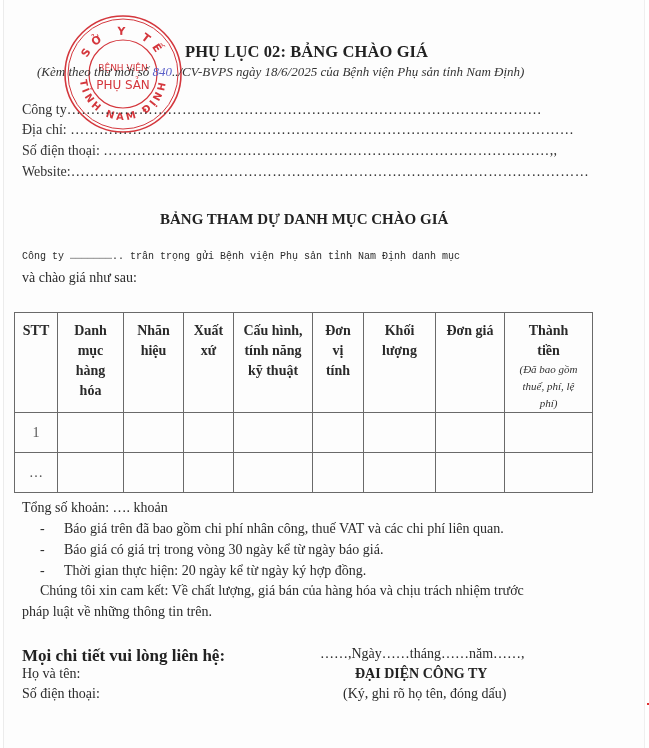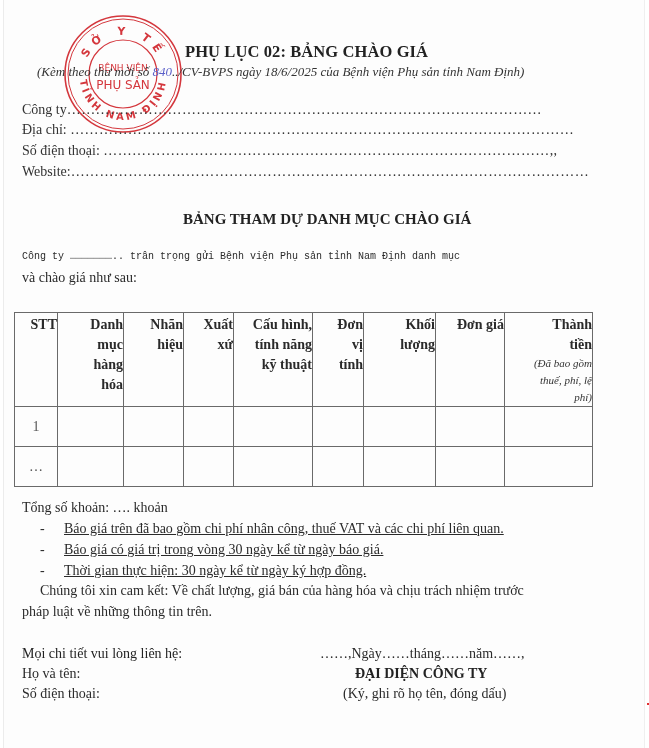--- a/index.html
+++ b/index.html
@@ -10,42 +10,42 @@
   .page {
     position: absolute; left: 3px; top: 0; width: 640px; height: 748px;
     background: #fdfdfd; border-left: 1px solid #ececec; border-right: 1px solid #efefef;
   }
   .abs { position: absolute; white-space: nowrap; }
   .title { left: 185px; top: 42px; font-size: 16.5px; font-weight: bold; color: #222; letter-spacing: 0.1px; }
   .subtitle { left: 37px; top: 64px; font-size: 13px; font-style: italic; color: #333; }
   .subtitle .hand { color: #5a5fc9; font-style: italic; }
   .field { left: 22px; font-size: 14px; color: #333; }
   .dots { letter-spacing: 0.4px; }
-  .section-title { left: 160px; top: 211px; font-size: 15px; font-weight: bold; color: #222; margin-left: 23px; }
+  .section-title { left: 160px; top: 211px; font-size: 15px; font-weight: bold; color: #222; }
   .intro1 { left: 22px; top: 251px; font-size: 10px; font-family: Liberation Mono, monospace; }
   .intro2 { left: 22px; top: 270px; font-size: 14px; }
 
   table.quote {
     position: absolute; left: 14px; top: 312px; border-collapse: collapse;
     font-size: 14px; color: #2a2a2a;
   }
   table.quote th, table.quote td {
     border: 1px solid #6a6a6a; padding: 0; vertical-align: top; text-align: center;
   }
-  table.quote th { font-weight: bold; line-height: 20px; padding-top: 2px; height: 85px; text-align: right; }
+  table.quote th { font-weight: bold; line-height: 20px; padding-top: 8px; height: 85px; }
   table.quote td { height: 39px; vertical-align: middle; color: #555; }
   table.quote th .note { display: block; font-weight: normal; font-style: italic; font-size: 11px; line-height: 17px; color: #333; }
 
   .total { left: 22px; top: 500px; font-size: 14px; }
-  .bullet { left: 40px; font-size: 14px; text-decoration: underline; }
+  .bullet { left: 40px; font-size: 14px; }
   .bullet .dash { display: inline-block; width: 24px; }
   .commit1 { left: 40px; top: 583px; font-size: 14px; }
   .commit2 { left: 22px; top: 604px; font-size: 14px; }
 
-  .contact-h { left: 22px; top: 646px; font-size: 14px; font-weight: normal; color: #222; }
+  .contact-h { left: 22px; top: 646px; font-size: 17px; font-weight: bold; color: #222; }
   .contact-name { left: 22px; top: 666px; font-size: 14px; }
   .contact-phone { left: 22px; top: 686px; font-size: 14px; }
   .date-line { left: 320px; top: 646px; font-size: 14px; }
   .rep { left: 355px; top: 666px; font-size: 14px; font-weight: bold; color: #222; }
   .sign-note { left: 343px; top: 686px; font-size: 14px; }
 
   .stamp { position: absolute; left: 62px; top: 13px; width: 122px; height: 122px; }
   .red-dot { position: absolute; left: 647px; top: 703px; width: 2px; height: 2px; background: #e03030; }
 </style>
 </head>
@@ -151,21 +151,21 @@
         <td style="width: 71px;"></td>
         <td style="width: 68px;"></td>
         <td style="width: 87px;"></td>
       </tr>
     </tbody>
 </table>
 
 <div class="abs total">Tổng số khoản:  …. khoản</div>
 <div class="abs bullet" style="top:521px"><span class="dash">-</span><span>Báo giá trên đã bao gồm chi phí nhân công, thuế VAT và các chi phí liên quan.</span></div>
 <div class="abs bullet" style="top:542px"><span class="dash">-</span><span>Báo giá có giá trị trong vòng 30 ngày kể từ ngày báo giá.</span></div>
-<div class="abs bullet" style="top:563px"><span class="dash">-</span><span>Thời gian thực hiện: 30 ngày kể từ ngày ký hợp đồng.</span></div>
+<div class="abs bullet" style="top:563px"><span class="dash">-</span><span>Thời gian thực hiện: 20 ngày kể từ ngày ký hợp đồng.</span></div>
 <div class="abs commit1">Chúng tôi xin cam kết: Về chất lượng, giá bán của hàng hóa và chịu trách nhiệm trước</div>
 <div class="abs commit2">pháp luật về những thông tin trên.</div>
 
 <div class="abs contact-h">Mọi chi tiết vui lòng liên hệ:</div>
 <div class="abs contact-name">Họ và tên:</div>
 <div class="abs contact-phone">Số điện thoại:</div>
 
 <div class="abs date-line">……,Ngày……tháng……năm……,</div>
 <div class="abs rep">ĐẠI DIỆN CÔNG TY</div>
 <div class="abs sign-note">(Ký, ghi rõ họ tên, đóng dấu)</div>

